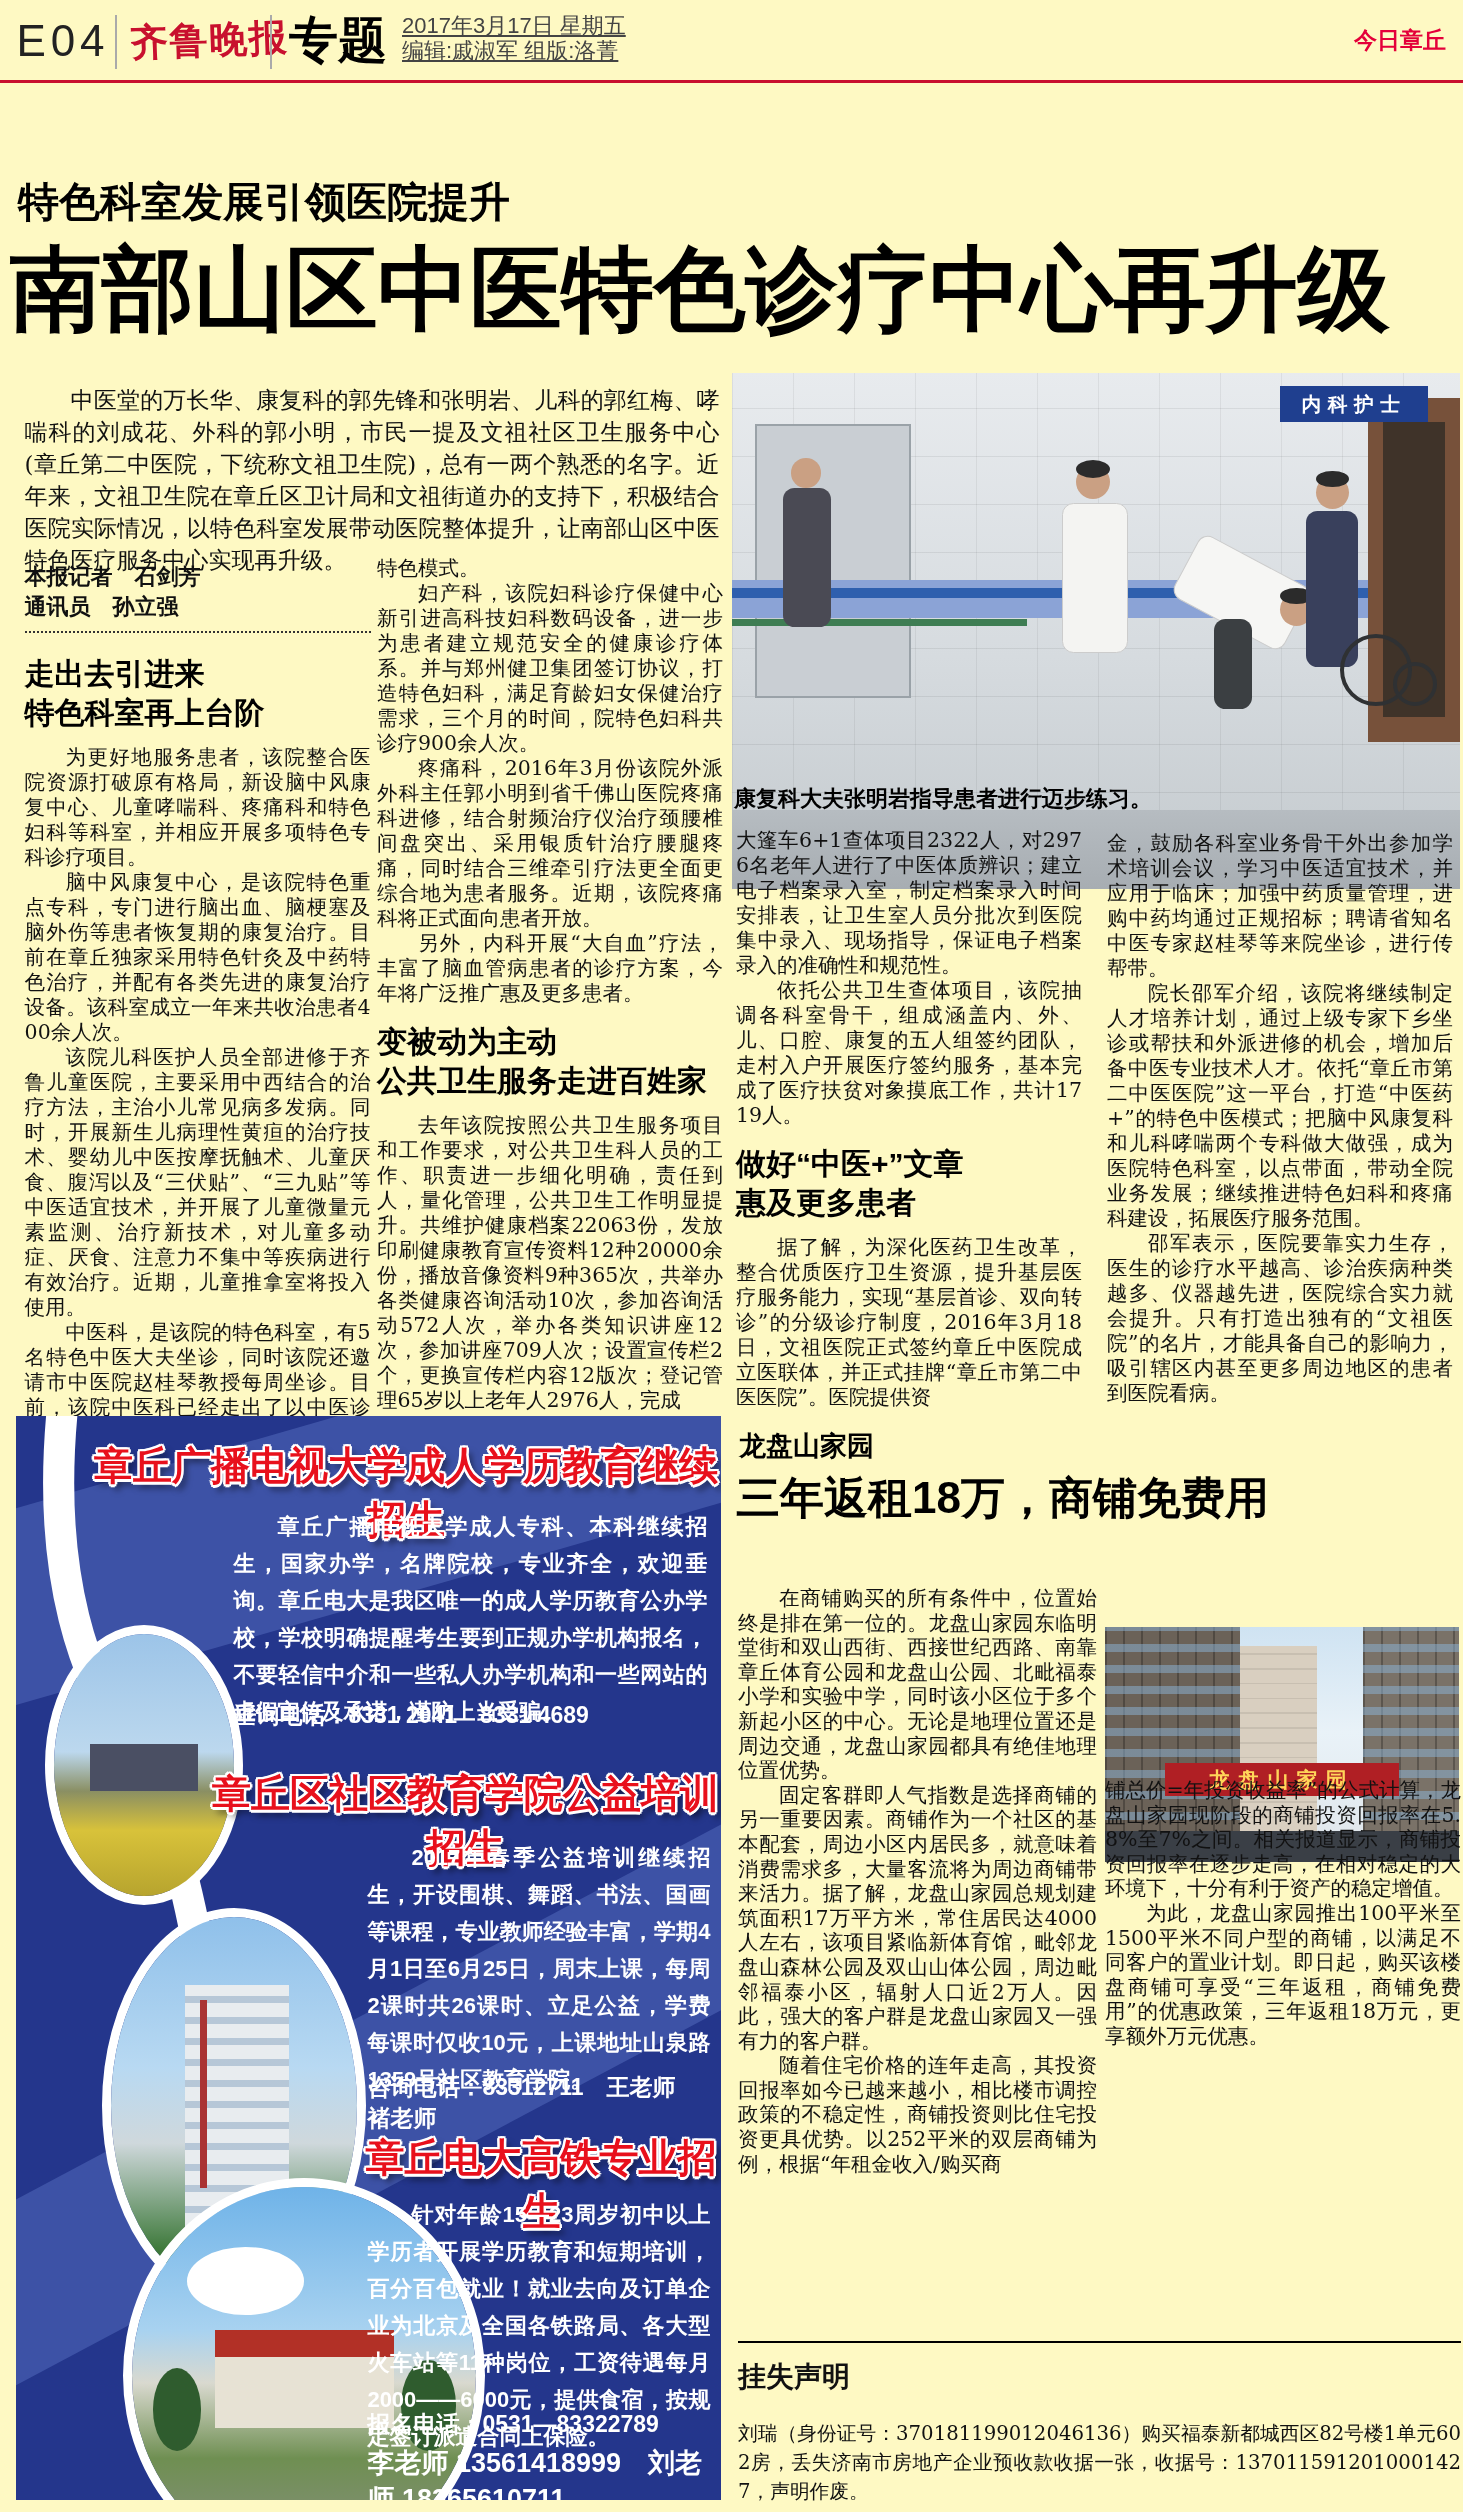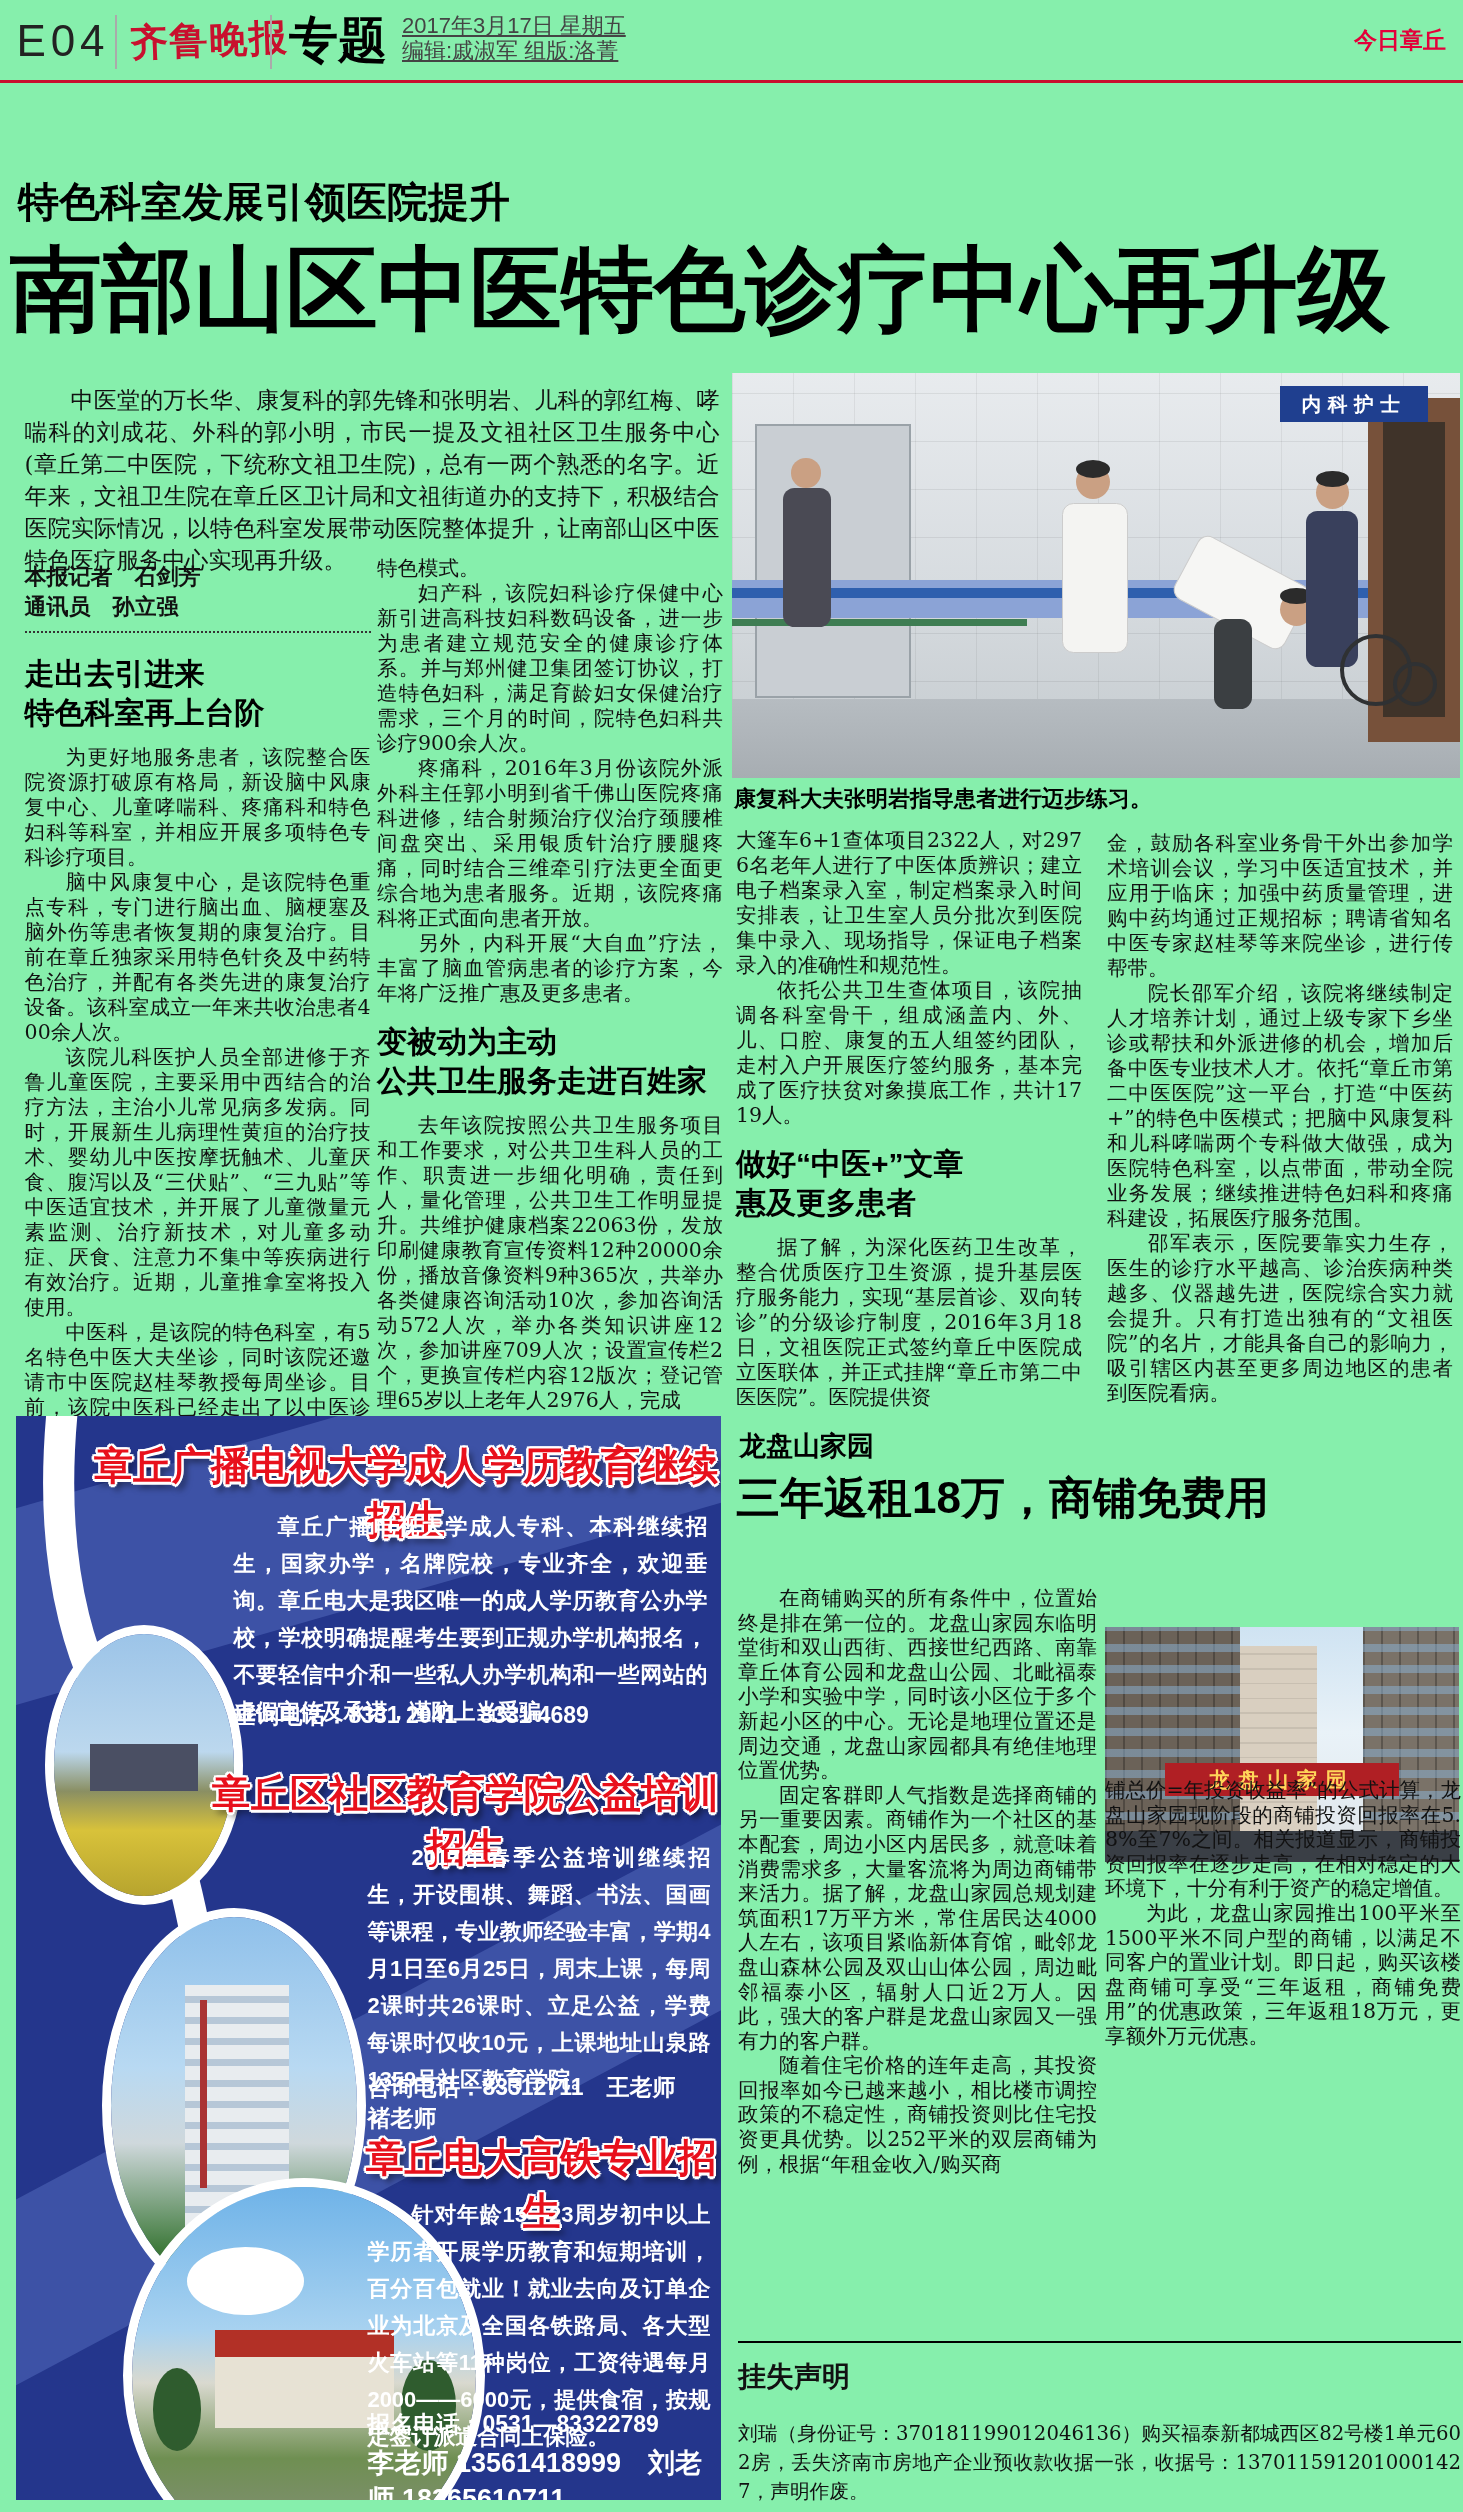--- a/index.html
+++ b/index.html
@@ -1,16 +1,16 @@
 <!DOCTYPE html>
 <html style="font-size:13px"><head>
 <meta charset="utf-8">
 <style>
   html,body{margin:0;padding:0;background:#888;}
-  .page{position:relative;width:1463px;height:2512px;background:#86efac;overflow:hidden;
+  .page{position:relative;width:1463px;height:2512px;background:#fef9c3;overflow:hidden;
         font-family:"DejaVu Serif",serif;color:#111;}
   .abs{position:absolute;}
   
   .hdr-pageno{left:16.4px;top:16.4px;font-family:"Liberation Sans",sans-serif;font-weight:300;
               font-size:44px;letter-spacing:4.9px;color:#222;}
   .hdr-sep{width:1.6px;background:#aaa;top:14.8px;height:54px;}
   .hdr-brand{left:130px;top:14.8px;font-size:38px;font-weight:bold;color:#c8102e;
              font-family:"DejaVu Serif",serif;transform:rotate(-2deg);letter-spacing:1.6px;}
   .hdr-section{left:289px;top:8.2px;font-family:"Liberation Sans",sans-serif;font-weight:900;
                font-size:49px;color:#000;}
@@ -31,21 +31,21 @@
   .lead p{margin:0;text-indent:2em;}
   
   .col{width:346px;font-size:20.5px;line-height:25px;text-align:justify;word-break:break-all;}
   .col p{margin:0;text-indent:2em;}
   .col p.cont{text-indent:0;}
   .byline{font-weight:bold;font-size:22px;line-height:29.5px;padding-bottom:9.8px;
           border-bottom:2.5px dotted #333;margin-bottom:21px;}
   h3.sub{font-family:"Liberation Sans",sans-serif;font-weight:900;font-size:30px;
          line-height:39px;margin:16.4px 0 13px 0;color:#000;}
   
-  .photo{left:732px;top:373px;width:728px;height:405px;overflow:hidden;
+  .photo{left:732px;top:373px;width:728px;height:516px;overflow:hidden;
          background:linear-gradient(#e8ebee 0%,#d6dbdf 55%,#c3c9cd 100%);}
   .tiles{position:absolute;inset:0;
      background:repeating-linear-gradient(0deg,rgba(0,0,0,.07) 0 0.8px,transparent 0.8px 48px),
                 repeating-linear-gradient(90deg,rgba(0,0,0,.06) 0 0.8px,transparent 0.8px 61px);}
   .wainscot{position:absolute;left:0;top:207px;width:100%;height:38px;background:#8ba3d6;}
   .handrail{position:absolute;left:0;top:215px;width:100%;height:9.8px;background:#2e5fae;}
   .greenrail{position:absolute;left:0;top:246px;width:295px;height:7.4px;background:#3e7d53;}
   .floor{position:absolute;left:0;bottom:0;width:100%;height:79px;
          background:linear-gradient(#b6bcc1,#a7adb2);}
   .door-l{position:absolute;left:23px;top:51px;width:152px;height:270px;background:#c9ced3;

